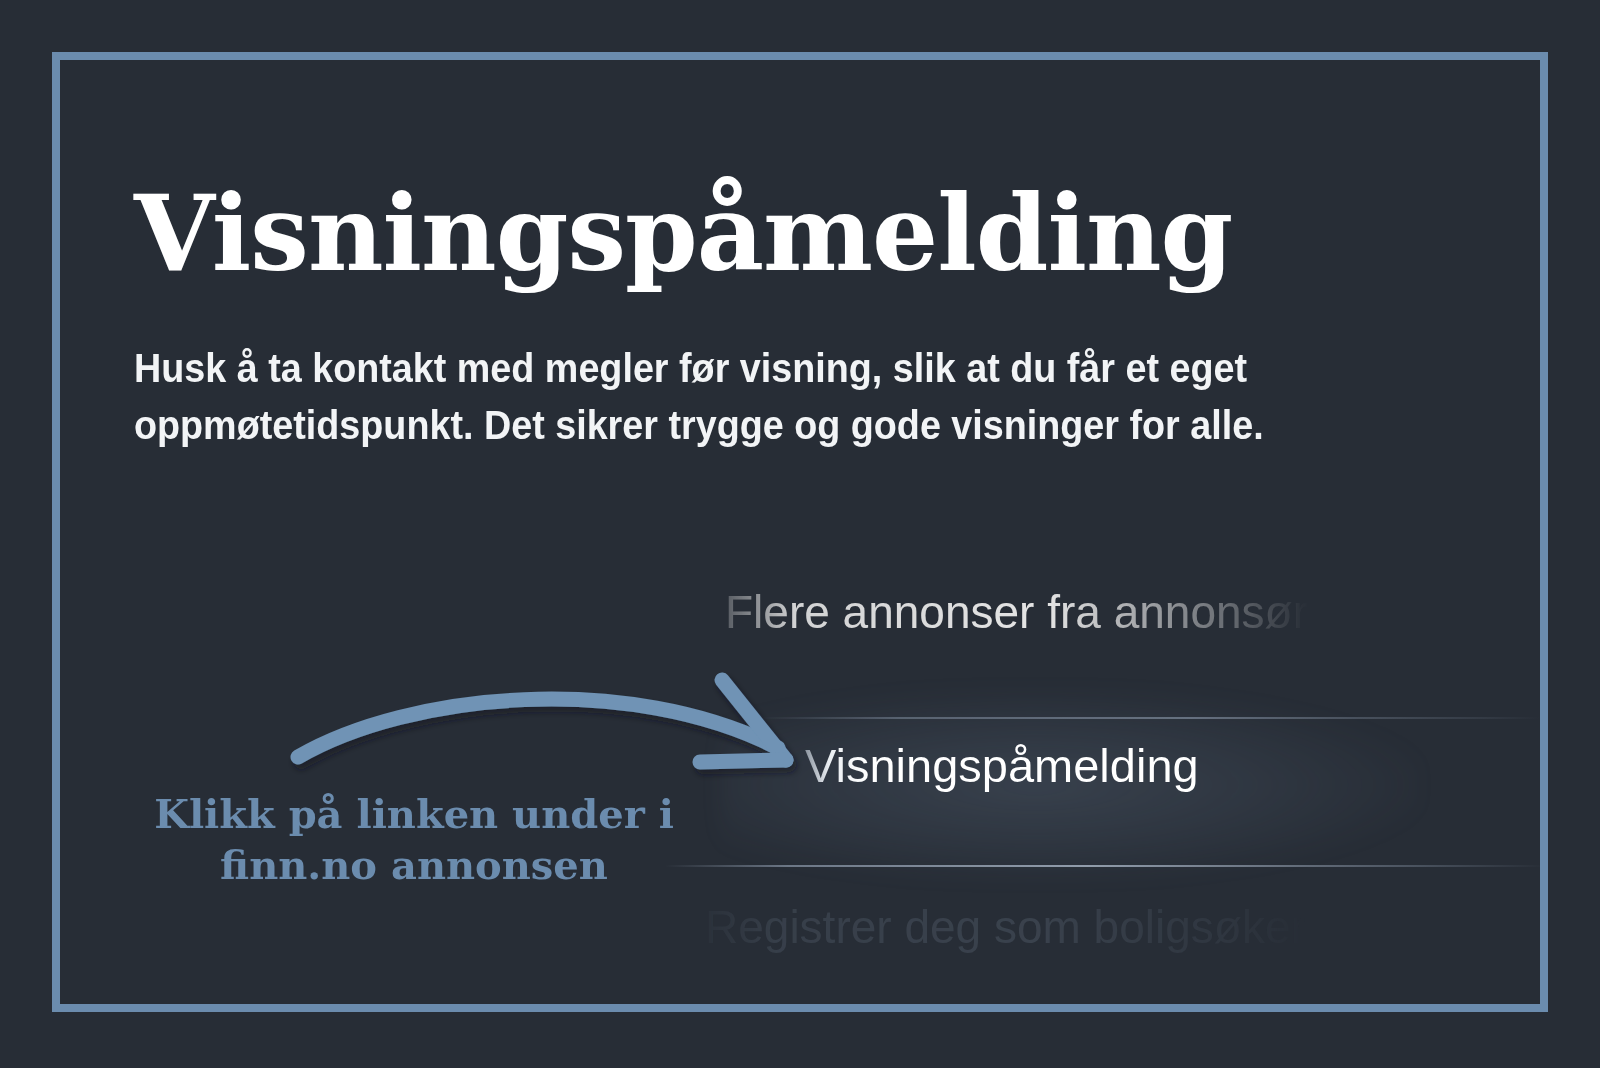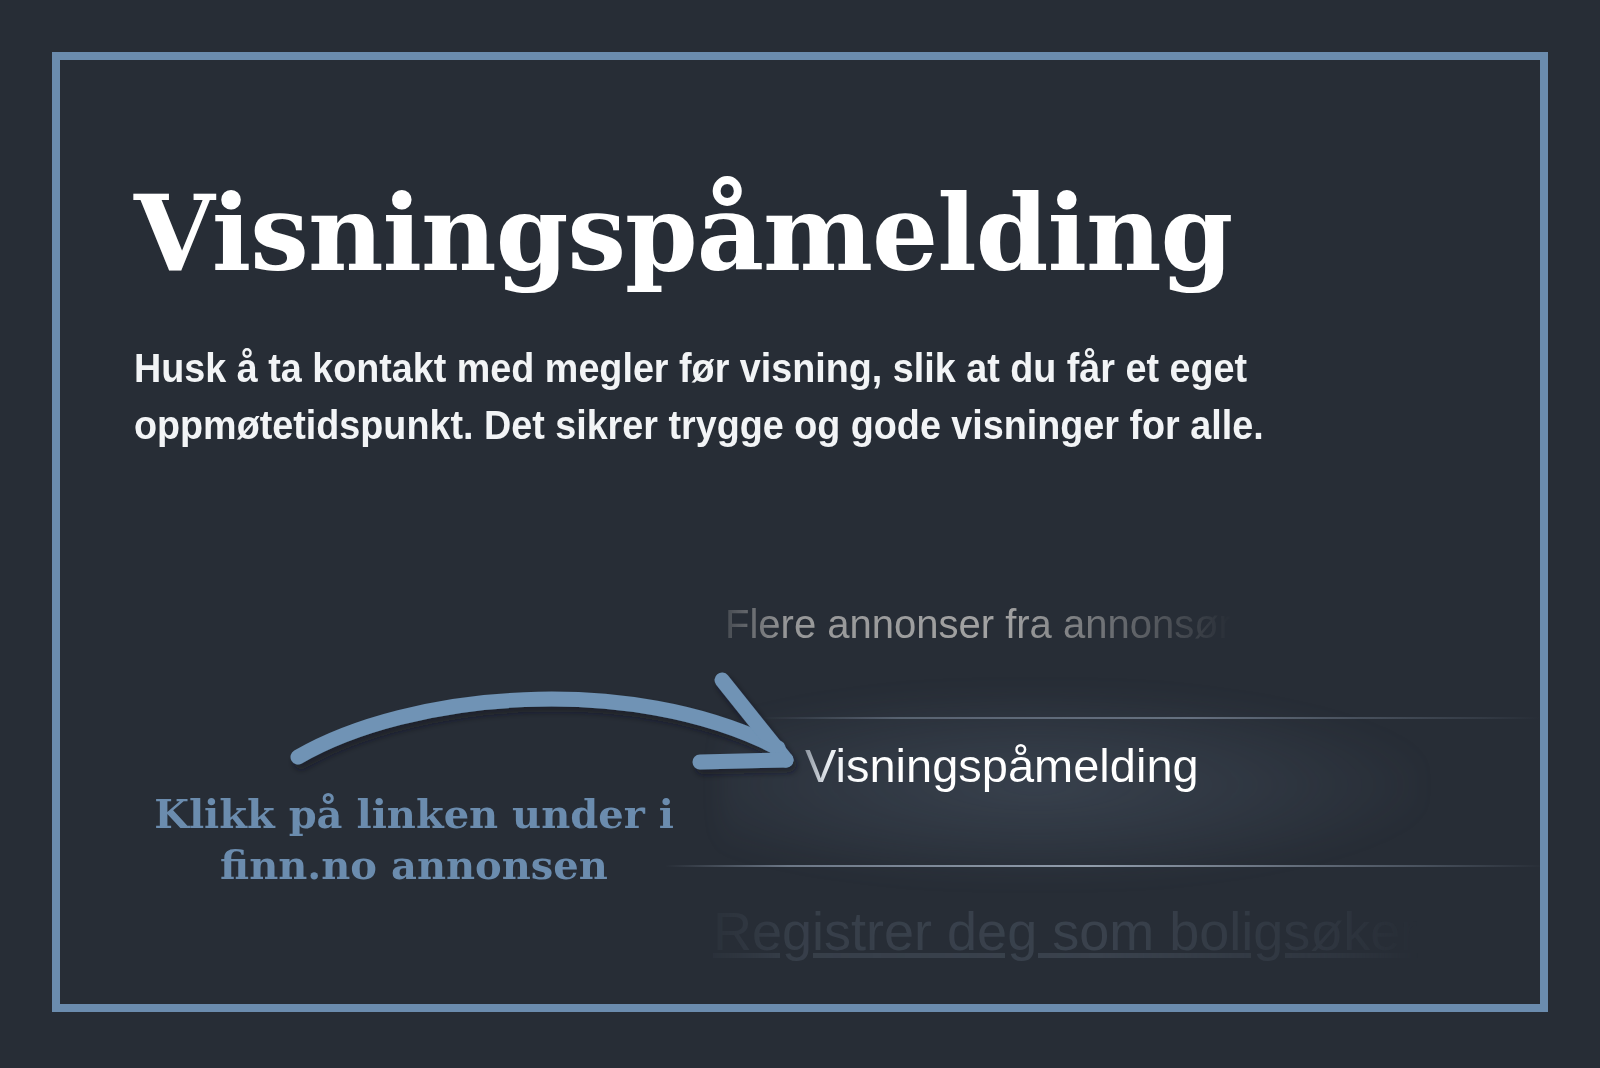--- a/index.html
+++ b/index.html
@@ -76,35 +76,34 @@
   }
   .mock-row {
     position: absolute;
     font-family: "Liberation Sans", sans-serif;
     font-weight: 400;
     white-space: nowrap;
   }
 
   .mock-row-top {
     left: 125px;
-    top: 42px;
-    font-size: 40px;
-    color: #a3a3a3;
+    top: 25px;
+    font-size: 46px;
+    color: #e5e5e5;
     -webkit-mask-image: linear-gradient(90deg, rgba(0,0,0,0.25) 0%, rgba(0,0,0,0.9) 12%, rgba(0,0,0,1) 55%, rgba(0,0,0,0.35) 86%, rgba(0,0,0,0) 100%);
     mask-image: linear-gradient(90deg, rgba(0,0,0,0.25) 0%, rgba(0,0,0,0.9) 12%, rgba(0,0,0,1) 55%, rgba(0,0,0,0.35) 86%, rgba(0,0,0,0) 100%);
   }
 
   .mock-row-bottom {
-    left: 113px;
+    left: 105px;
     top: 340px;
-    font-size: 54px;
+    font-size: 46px;
     color: #3a424d;
     -webkit-mask-image: linear-gradient(90deg, rgba(0,0,0,0.2) 0%, rgba(0,0,0,0.85) 12%, rgba(0,0,0,1) 55%, rgba(0,0,0,0.4) 88%, rgba(0,0,0,0) 100%);
     mask-image: linear-gradient(90deg, rgba(0,0,0,0.2) 0%, rgba(0,0,0,0.85) 12%, rgba(0,0,0,1) 55%, rgba(0,0,0,0.4) 88%, rgba(0,0,0,0) 100%);
-    text-decoration: underline;
   }
 
   
   .mock-row-active {
     left: 205px;
     top: 178px;
     font-size: 47px;
     color: #fbfcfd;
     background: linear-gradient(90deg, #8b949f 0%, #e9edf1 6%, #ffffff 16%, #ffffff 100%);
     -webkit-background-clip: text;

